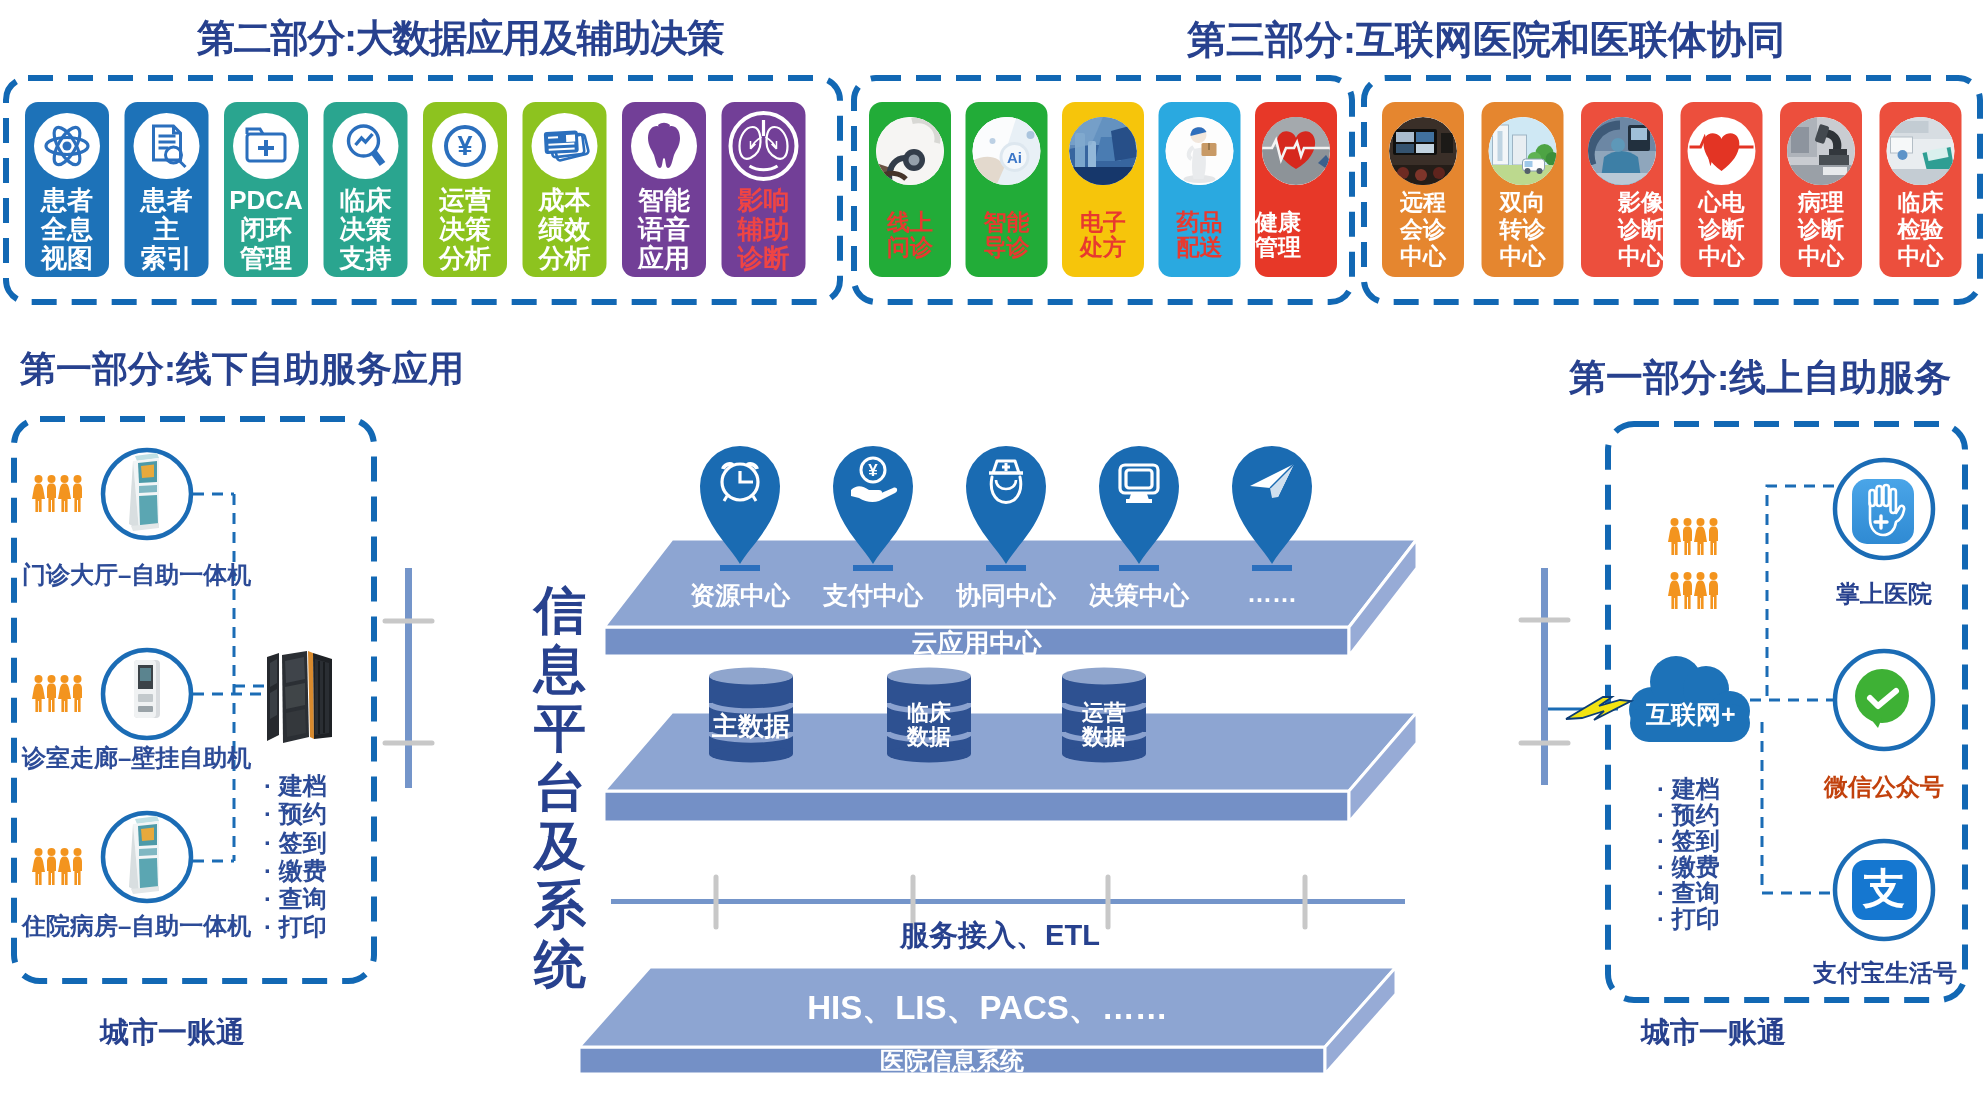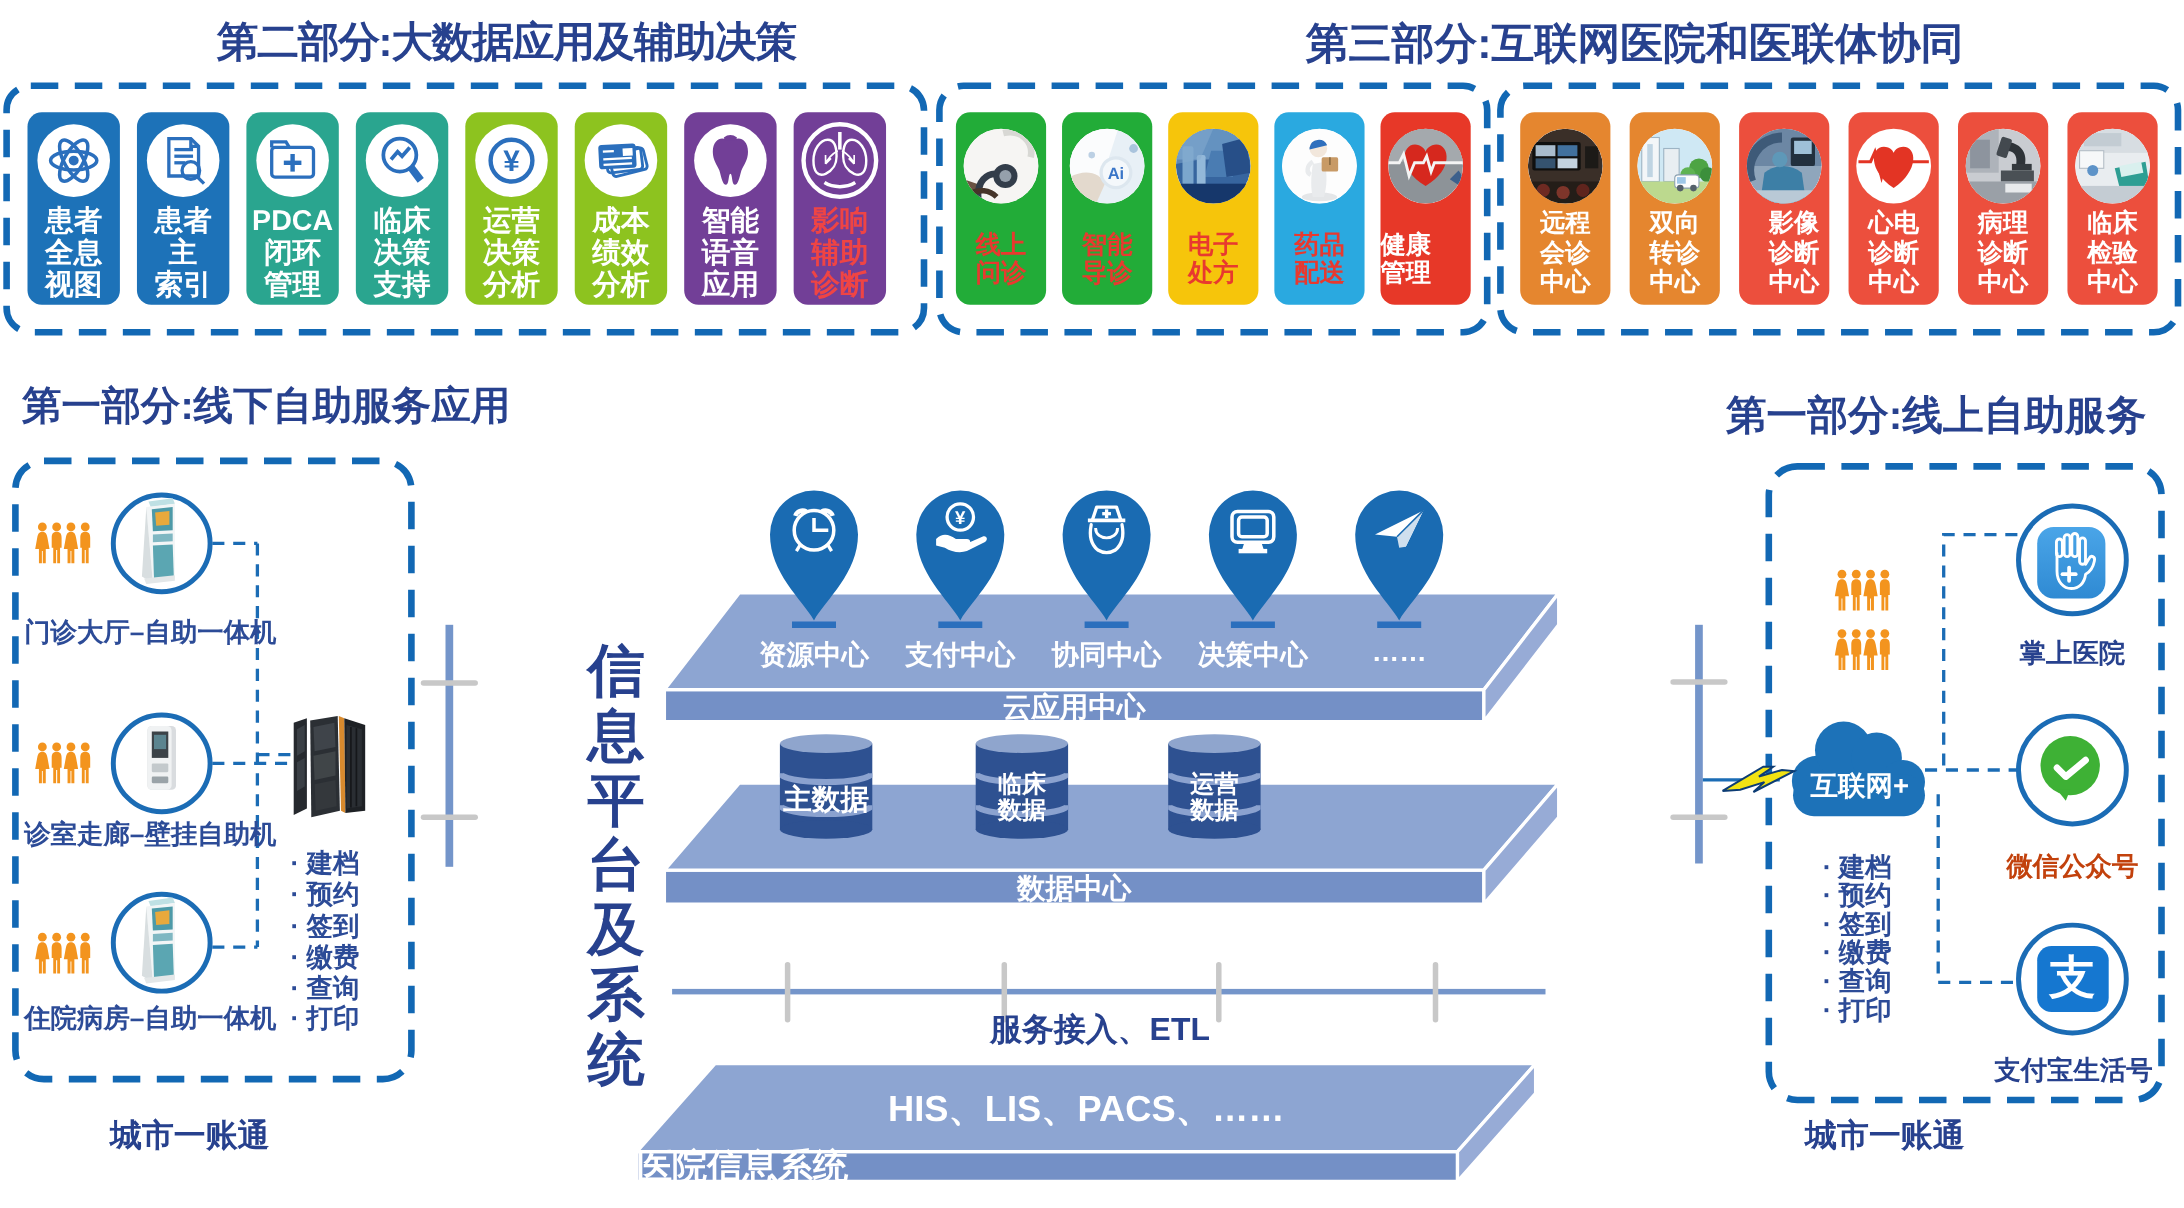--- a/index.html
+++ b/index.html
@@ -586,21 +586,21 @@
 <div class="abs" style="left:522.5px;top:186px;width:84px;text-align:center;font-size:26px;line-height:29px;font-weight:bold;color:#fff;">成本<br>绩效<br>分析</div>
 <div class="abs" style="left:622.0px;top:186px;width:84px;text-align:center;font-size:26px;line-height:29px;font-weight:bold;color:#fff;">智能<br>语音<br>应用</div>
 <div class="abs" style="left:721.5px;top:186px;width:84px;text-align:center;font-size:26px;line-height:29px;font-weight:bold;color:#ef4444;">影响<br>辅助<br>诊断</div>
 <div class="abs" style="left:869.0px;top:210px;width:82px;text-align:center;font-size:23px;line-height:25px;font-weight:bold;color:#e8392f;">线上<br>问诊</div>
 <div class="abs" style="left:965.5px;top:210px;width:82px;text-align:center;font-size:23px;line-height:25px;font-weight:bold;color:#e8392f;">智能<br>导诊</div>
 <div class="abs" style="left:1062.0px;top:210px;width:82px;text-align:center;font-size:23px;line-height:25px;font-weight:bold;color:#e8392f;">电子<br>处方</div>
 <div class="abs" style="left:1158.5px;top:210px;width:82px;text-align:center;font-size:23px;line-height:25px;font-weight:bold;color:#e8392f;">药品<br>配送</div>
 <div class="abs" style="left:1255.0px;top:210px;width:102px;text-align:left;font-size:23px;line-height:25px;font-weight:bold;color:#ffffff;">健康<br>管理</div>
 <div class="abs" style="left:1382.0px;top:189px;width:82px;text-align:center;font-size:23px;line-height:27px;font-weight:bold;color:#fff;">远程<br>会诊<br>中心</div>
 <div class="abs" style="left:1481.5px;top:189px;width:82px;text-align:center;font-size:23px;line-height:27px;font-weight:bold;color:#fff;">双向<br>转诊<br>中心</div>
-<div class="abs" style="left:1581.0px;top:189px;width:100px;text-align:center;font-size:23px;line-height:27px;font-weight:bold;color:#fff;">影像<br>诊断<br>中心</div>
+<div class="abs" style="left:1581.0px;top:189px;width:82px;text-align:center;font-size:23px;line-height:27px;font-weight:bold;color:#fff;padding-left:19px;">影像<br>诊断<br>中心</div>
 <div class="abs" style="left:1680.5px;top:189px;width:82px;text-align:center;font-size:23px;line-height:27px;font-weight:bold;color:#fff;">心电<br>诊断<br>中心</div>
 <div class="abs" style="left:1780.0px;top:189px;width:82px;text-align:center;font-size:23px;line-height:27px;font-weight:bold;color:#fff;">病理<br>诊断<br>中心</div>
 <div class="abs" style="left:1879.5px;top:189px;width:82px;text-align:center;font-size:23px;line-height:27px;font-weight:bold;color:#fff;">临床<br>检验<br>中心</div>
 <div class="abs" style="left:22px;top:559px;font-size:24px;font-weight:bold;color:#2c4b97;white-space:nowrap;">门诊大厅–自助一体机</div>
 <div class="abs" style="left:22px;top:742px;font-size:24px;font-weight:bold;color:#2c4b97;white-space:nowrap;">诊室走廊–壁挂自助机</div>
 <div class="abs" style="left:22px;top:910px;font-size:24px;font-weight:bold;color:#2c4b97;white-space:nowrap;">住院病房–自助一体机</div>
 <div class="abs" style="left:264px;top:772px;font-size:24px;line-height:28.25px;font-weight:bold;color:#2c4b97;">· 建档<br>· 预约<br>· 签到<br>· 缴费<br>· 查询<br>· 打印</div>
 <div class="abs" style="left:100px;top:1013px;font-size:29px;font-weight:bold;color:#27418e;white-space:nowrap;">城市一账通</div>
 <div class="abs" style="left:1630px;top:698px;font-size:25px;font-weight:bold;color:#fff;width:120px;padding-left:16px;">互联网+</div>
 <div class="abs" style="left:1657px;top:776px;font-size:24px;line-height:26px;font-weight:bold;color:#2c4b97;">· 建档<br>· 预约<br>· 签到<br>· 缴费<br>· 查询<br>· 打印</div>
@@ -611,16 +611,15 @@
 <div class="abs" style="left:533px;top:581px;width:54px;text-align:center;font-size:52px;line-height:59px;font-weight:bold;color:#27418e;">信<br>息<br>平<br>台<br>及<br>系<br>统</div>
 <div class="abs" style="left:670px;top:579px;width:140px;text-align:center;font-size:25px;font-weight:bold;color:#fff;white-space:nowrap;">资源中心</div>
 <div class="abs" style="left:803px;top:579px;width:140px;text-align:center;font-size:25px;font-weight:bold;color:#fff;white-space:nowrap;">支付中心</div>
 <div class="abs" style="left:936px;top:579px;width:140px;text-align:center;font-size:25px;font-weight:bold;color:#fff;white-space:nowrap;">协同中心</div>
 <div class="abs" style="left:1069px;top:579px;width:140px;text-align:center;font-size:25px;font-weight:bold;color:#fff;white-space:nowrap;">决策中心</div>
 <div class="abs" style="left:1202px;top:579px;width:140px;text-align:center;font-size:25px;font-weight:bold;color:#fff;white-space:nowrap;">……</div>
 <div class="abs" style="left:604px;top:629px;width:745px;text-align:center;font-size:26px;line-height:28px;font-weight:bold;color:#fff;">云应用中心</div>
 <div class="abs" style="left:709px;top:714px;width:84px;text-align:center;font-size:26px;line-height:24px;font-weight:bold;color:#fff;">主数据</div>
 <div class="abs" style="left:887px;top:701px;width:84px;text-align:center;font-size:22px;line-height:24px;font-weight:bold;color:#fff;">临床<br>数据</div>
 <div class="abs" style="left:1062px;top:701px;width:84px;text-align:center;font-size:22px;line-height:24px;font-weight:bold;color:#fff;">运营<br>数据</div>
-<div class="abs" style="left:604px;top:793px;width:745px;text-align:center;font-size:26px;line-height:29px;font-weight:bold;color:#fff;">数据中心</div>
 <div class="abs" style="left:800px;top:916px;width:400px;text-align:center;font-size:29px;font-weight:bold;color:#27418e;white-space:nowrap;">服务接入、ETL</div>
 <div class="abs" style="left:579px;top:986px;width:817px;text-align:center;font-size:33px;font-weight:bold;color:#fff;white-space:nowrap;">HIS、LIS、PACS、……</div>
-<div class="abs" style="left:579px;top:1048px;width:746px;text-align:left;font-size:32px;line-height:25px;font-weight:bold;color:#fff;">医院信息系统</div>
+<div class="abs" style="left:579px;top:1048px;width:746px;text-align:center;font-size:24px;line-height:25px;font-weight:bold;color:#fff;">医院信息系统</div>
 </div>
 </body></html>

